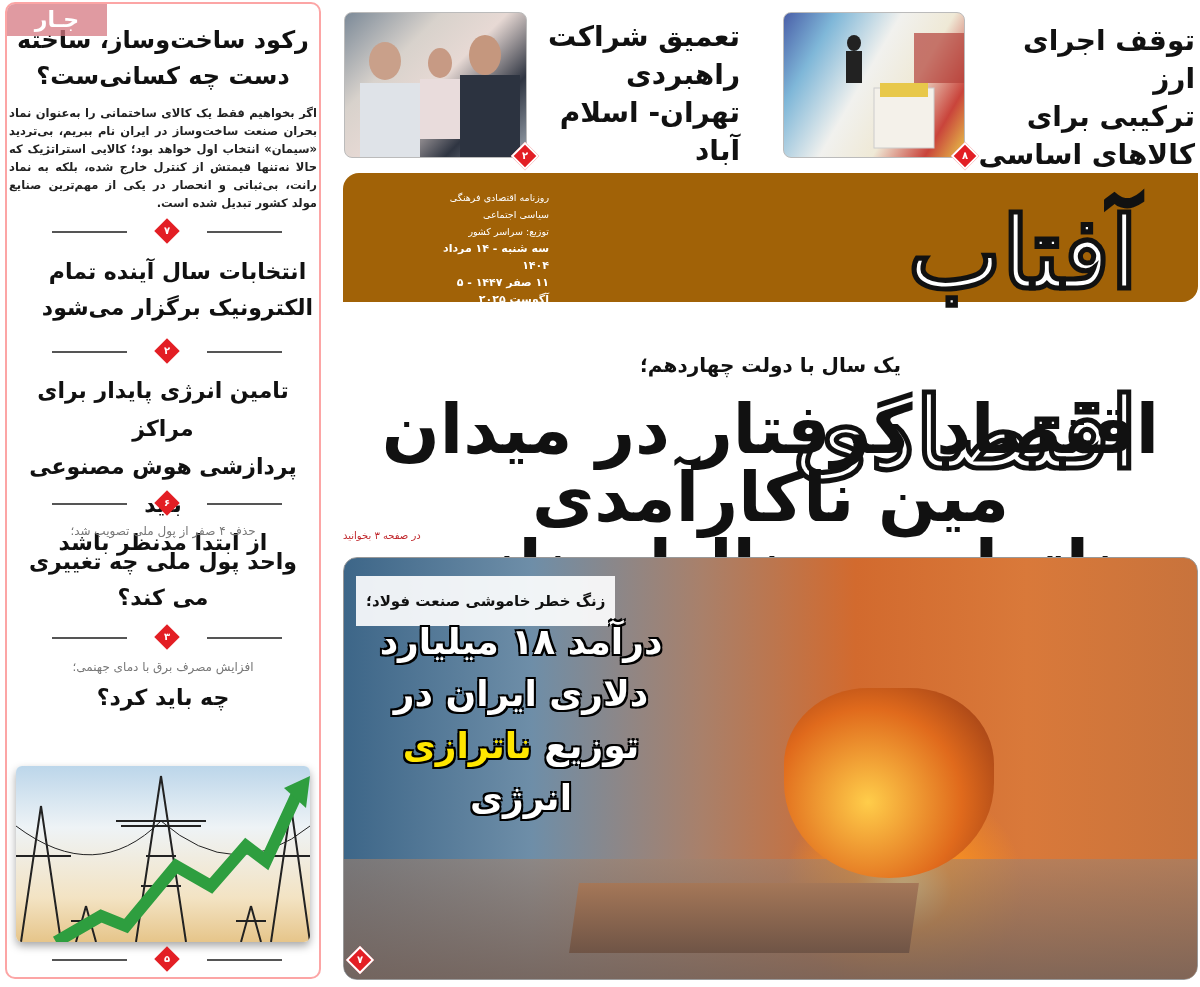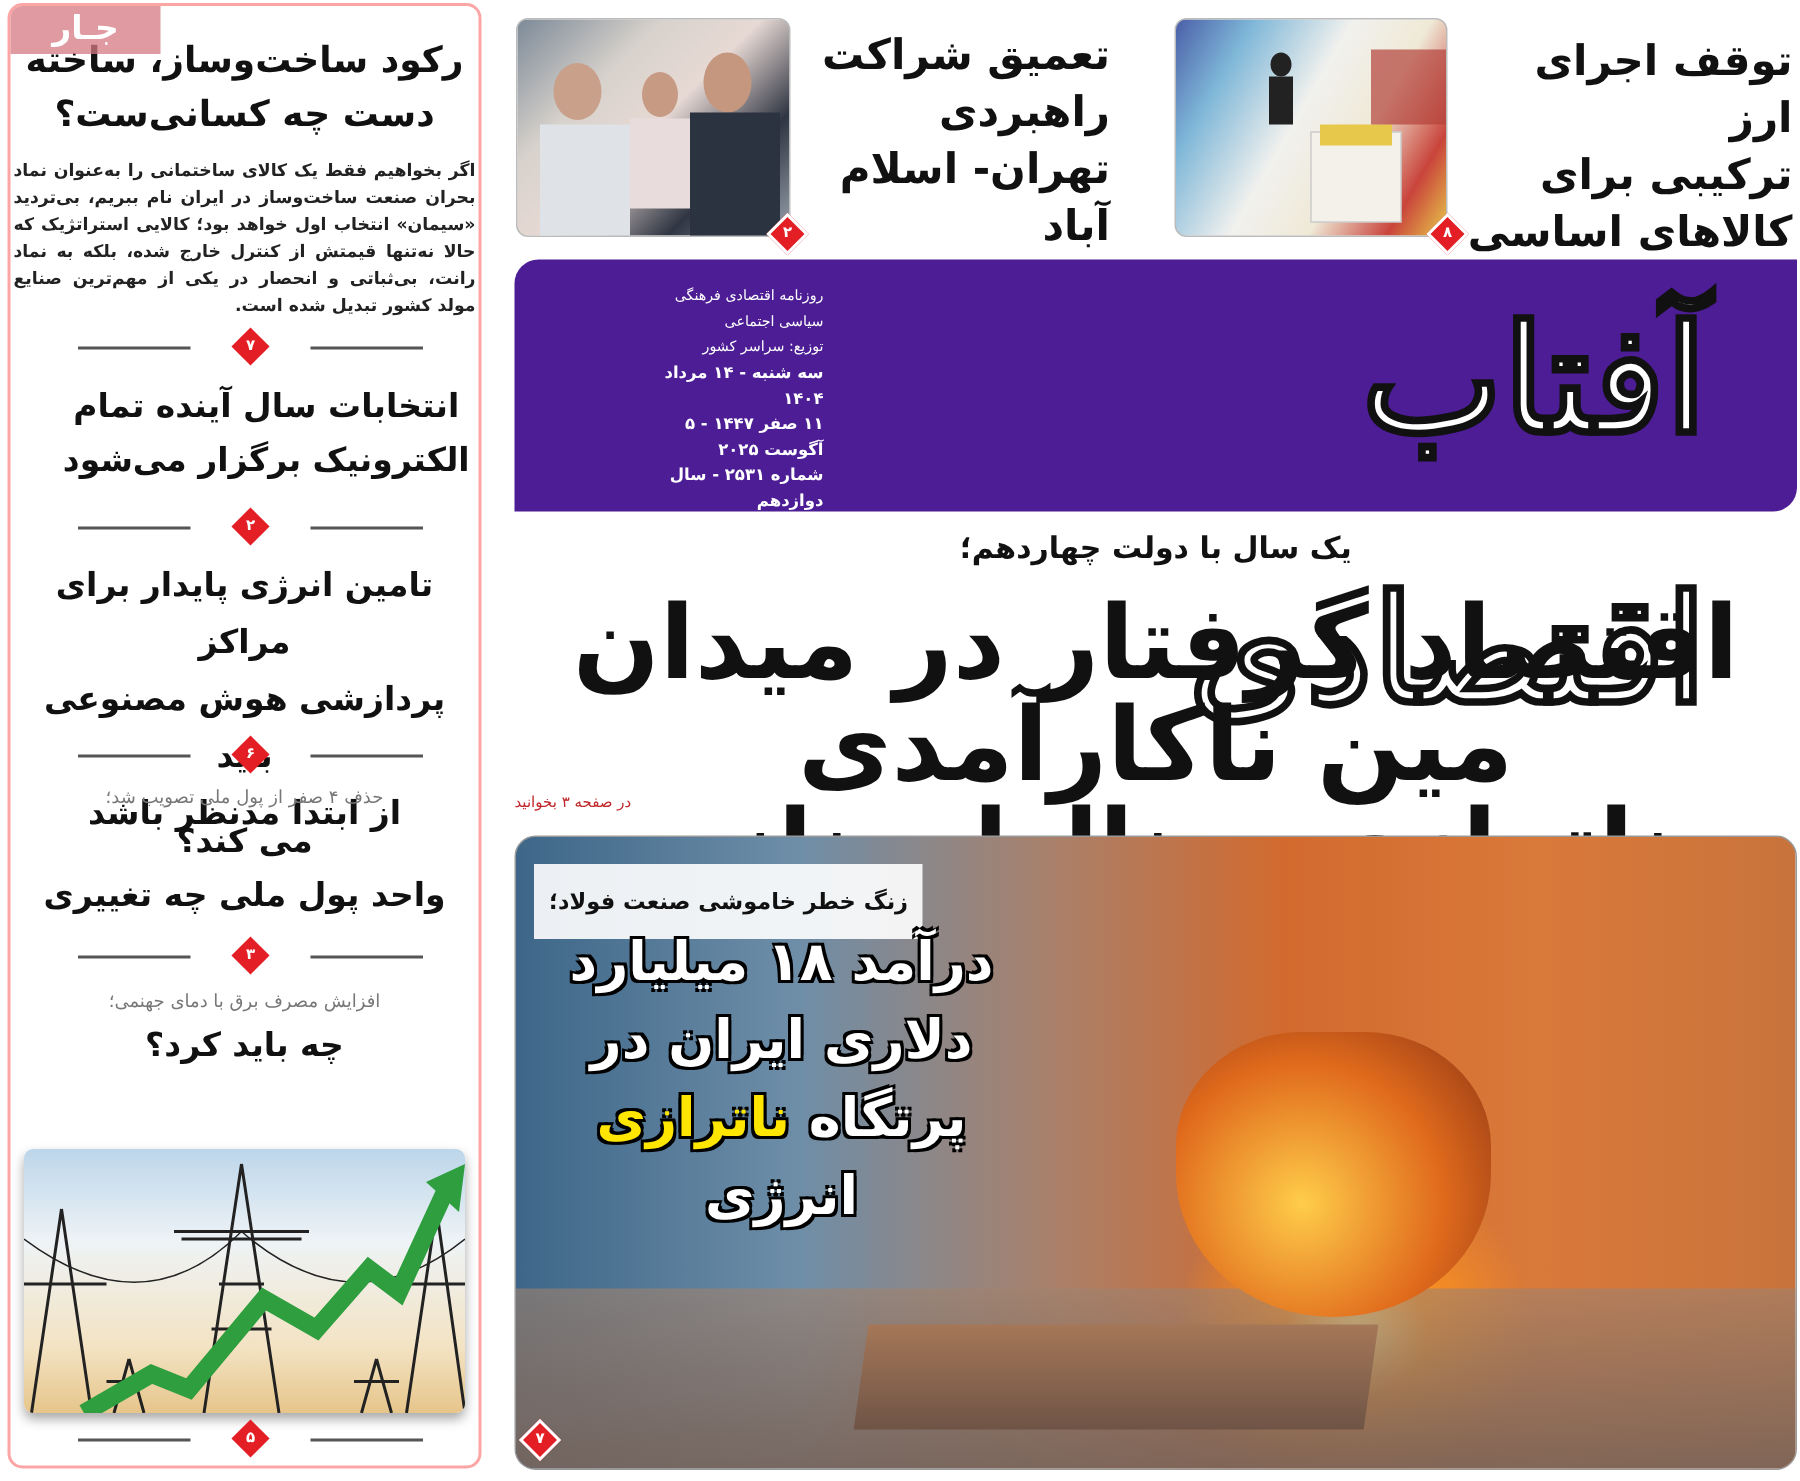--- a/index.html
+++ b/index.html
@@ -53,22 +53,22 @@
     position: absolute; width: 20px; height: 20px; background: #e31e24; transform: rotate(45deg);
     border: 2px solid #fff; z-index: 4;
   }
   .badge-diamond span {
     display: block; transform: rotate(-45deg); color: #fff; font-size: 10px; font-weight: bold;
     text-align: center; line-height: 16px;
   }
 
   
   .masthead {
-    position: absolute; left: 343px; top: 173px; width: 855px; height: 168px;
-    background: #4c1d95; border-radius: 16px 0 16px 0; padding-left: 48px;
+    position: absolute; left: 343px; top: 173px; width: 855px; height: 129px;
+    background: #a16207; border-radius: 16px 0 16px 0; padding-left: 48px;
   }
   .mast-info {
     position: absolute; left: 86px; top: 16px; width: 120px; direction: rtl; text-align: right;
     color: #fff; font-size: 9.5px; line-height: 17px;
   }
   .mast-info .big { font-size: 11px; font-weight: bold; }
   .mast-info .url { font-family: "Liberation Sans", sans-serif; font-weight: bold; font-size: 12px; direction: ltr; text-align: right; }
   .logo {
     position: absolute; right: 60px; top: -10px; width: 470px; height: 180px;
     direction: rtl; text-align: right;
@@ -168,22 +168,22 @@
     <div class="line l"></div>
     <div class="diamond">
         <span>۶</span>
       </div>
     <div class="line r"></div>
   </div>
 
   <div class="l-story" style="top:520px;">
     <div class="l-kicker">حذف ۴ صفر از پول ملی تصویب شد؛</div>
     <div class="l-title" style="font-size:22px; line-height:36px; margin-top:6px;">
+      <div>واحد پول ملی چه تغییری</div>
       <div>می کند؟</div>
-      <div>واحد پول ملی چه تغییری</div>
     </div>
   </div>
   <div class="sep" style="top:624px;">
     <div class="line l"></div>
     <div class="diamond">
         <span>۳</span>
       </div>
     <div class="line r"></div>
   </div>
 
@@ -277,18 +277,18 @@
 <div class="read-more">در صفحه ۳ بخوانید</div>
 
 <div class="main-photo">
   <div class="floor"></div>
   <div class="ladle"></div>
   <div class="ingot"></div>
   <div class="main-kicker">زنگ خطر خاموشی صنعت فولاد؛</div>
   <div class="main-title">
     <div>درآمد ۱۸ میلیارد</div>
     <div>دلاری ایران در</div>
-    <div><span>پرتگاه </span><span class="hl">ناترازی</span><span> انرژی</span></div>
+    <div><span>توزیع </span><span class="hl">ناترازی</span><span> انرژی</span></div>
   </div>
 </div>
 <div class="badge-diamond" style="left:350px; top:950px;">
     <span>۷</span>
   </div>
 
 </body></html>

